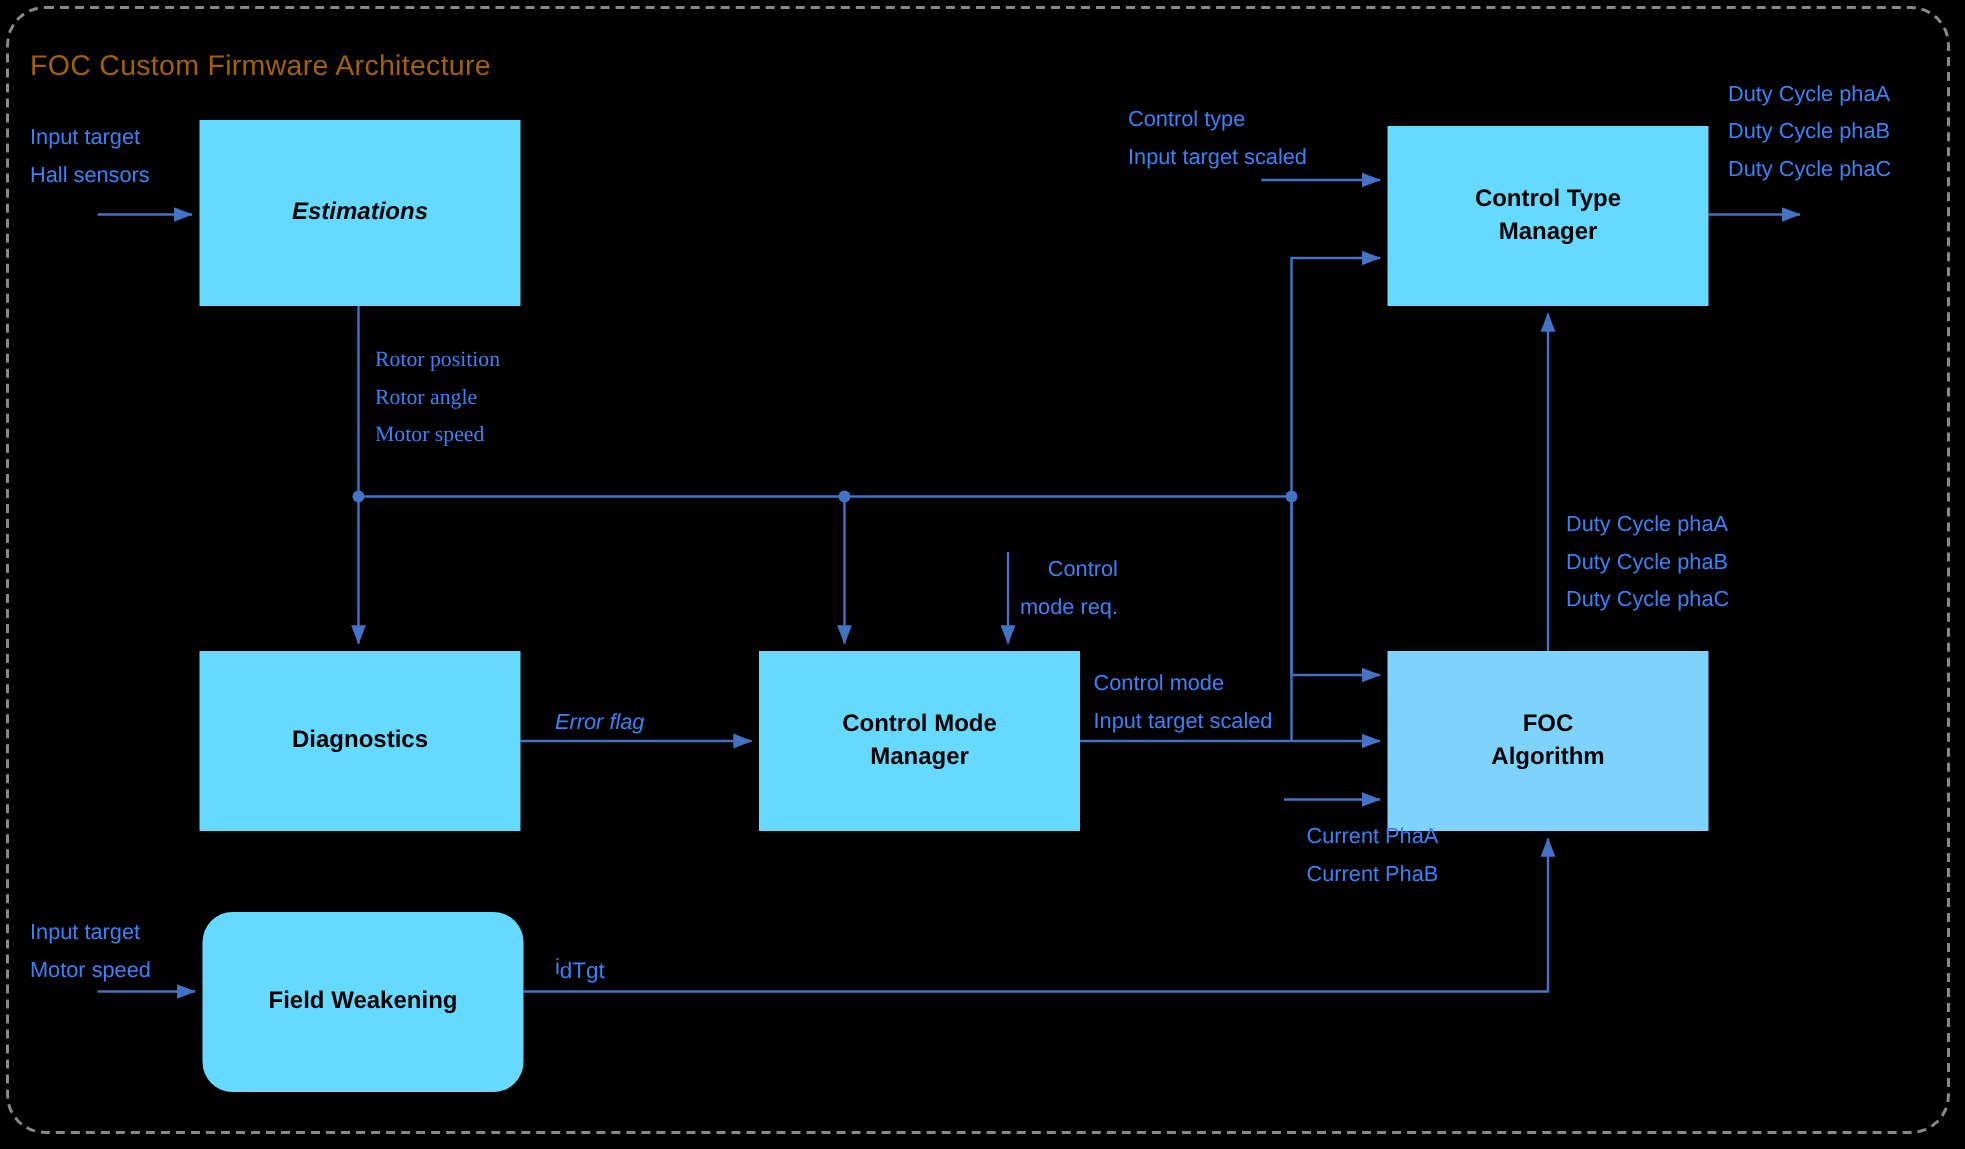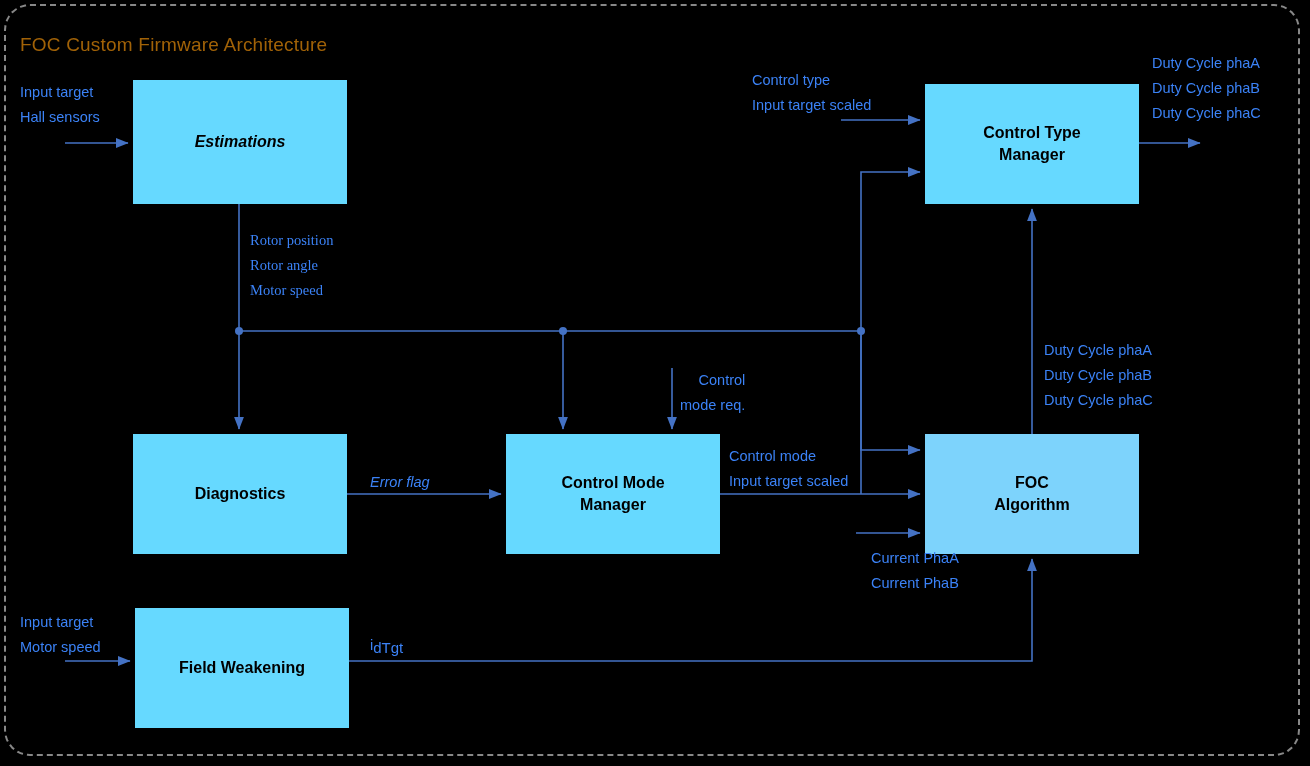--- a/index.html
+++ b/index.html
@@ -145,21 +145,21 @@
   <div class="block" style="left:506px;top:434px;width:214px;height:120px;background:#66D9FF;">
     <span style="white-space:pre-line;">Control Mode
 Manager</span>
   </div>
 
   <div class="block" style="left:925px;top:434px;width:214px;height:120px;background:#7dd3fc;">
     <span style="white-space:pre-line;">FOC
 Algorithm</span>
   </div>
 
-  <div class="block" style="left:135px;top:608px;width:214px;height:120px;background:#66D9FF;">
+  <div class="block" style="left:135px;top:608px;width:214px;height:120px;background:#66D9FF;border-radius:20px;">
     <span>Field Weakening</span>
   </div>
 
   <div class="lbl" style="left:20px;top:80px;white-space:pre-line;">Input target
 Hall sensors</div>
 
   <div class="lbl" style="left:250px;top:228px;white-space:pre-line;font-family:Liberation Serif, serif;">Rotor position
 Rotor angle
 Motor speed</div>
 

